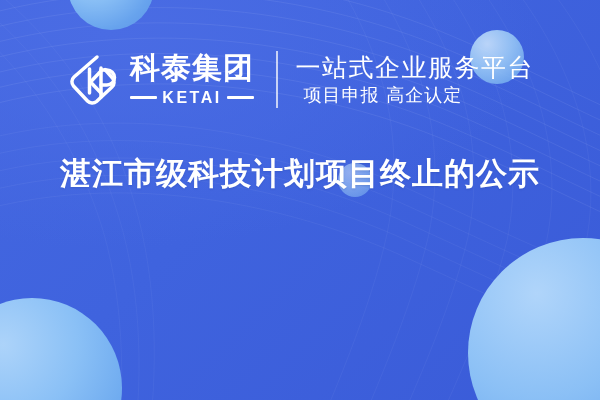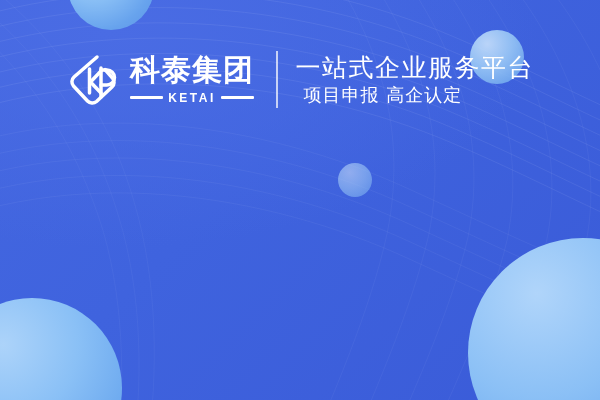--- a/index.html
+++ b/index.html
@@ -114,21 +114,21 @@
     margin-top: 3px;
   }
   .logo-dash {
     height: 3px;
     flex: 1 1 auto;
     background: #ffffff;
     border-radius: 1px;
     min-width: 11px;
   }
   .logo-en {
-    font-size: 12px;
+    font-size: 16px;
     line-height: 1;
     font-weight: 700;
     color: #ffffff;
     letter-spacing: 2.5px;
     white-space: nowrap;
   }
 
   .divider {
     width: 1.5px;
     height: 57px;
@@ -259,14 +259,15 @@
 
     <div class="divider"></div>
 
     <div class="slogan">
       <div class="slogan-main">一站式企业服务平台</div>
       <div class="slogan-sub">项目申报 高企认定</div>
     </div>
 
   </div>
 
+  <div class="title">湛江市级科技计划项目终止的公示</div>
 
 </div>
 
 </body></html>

